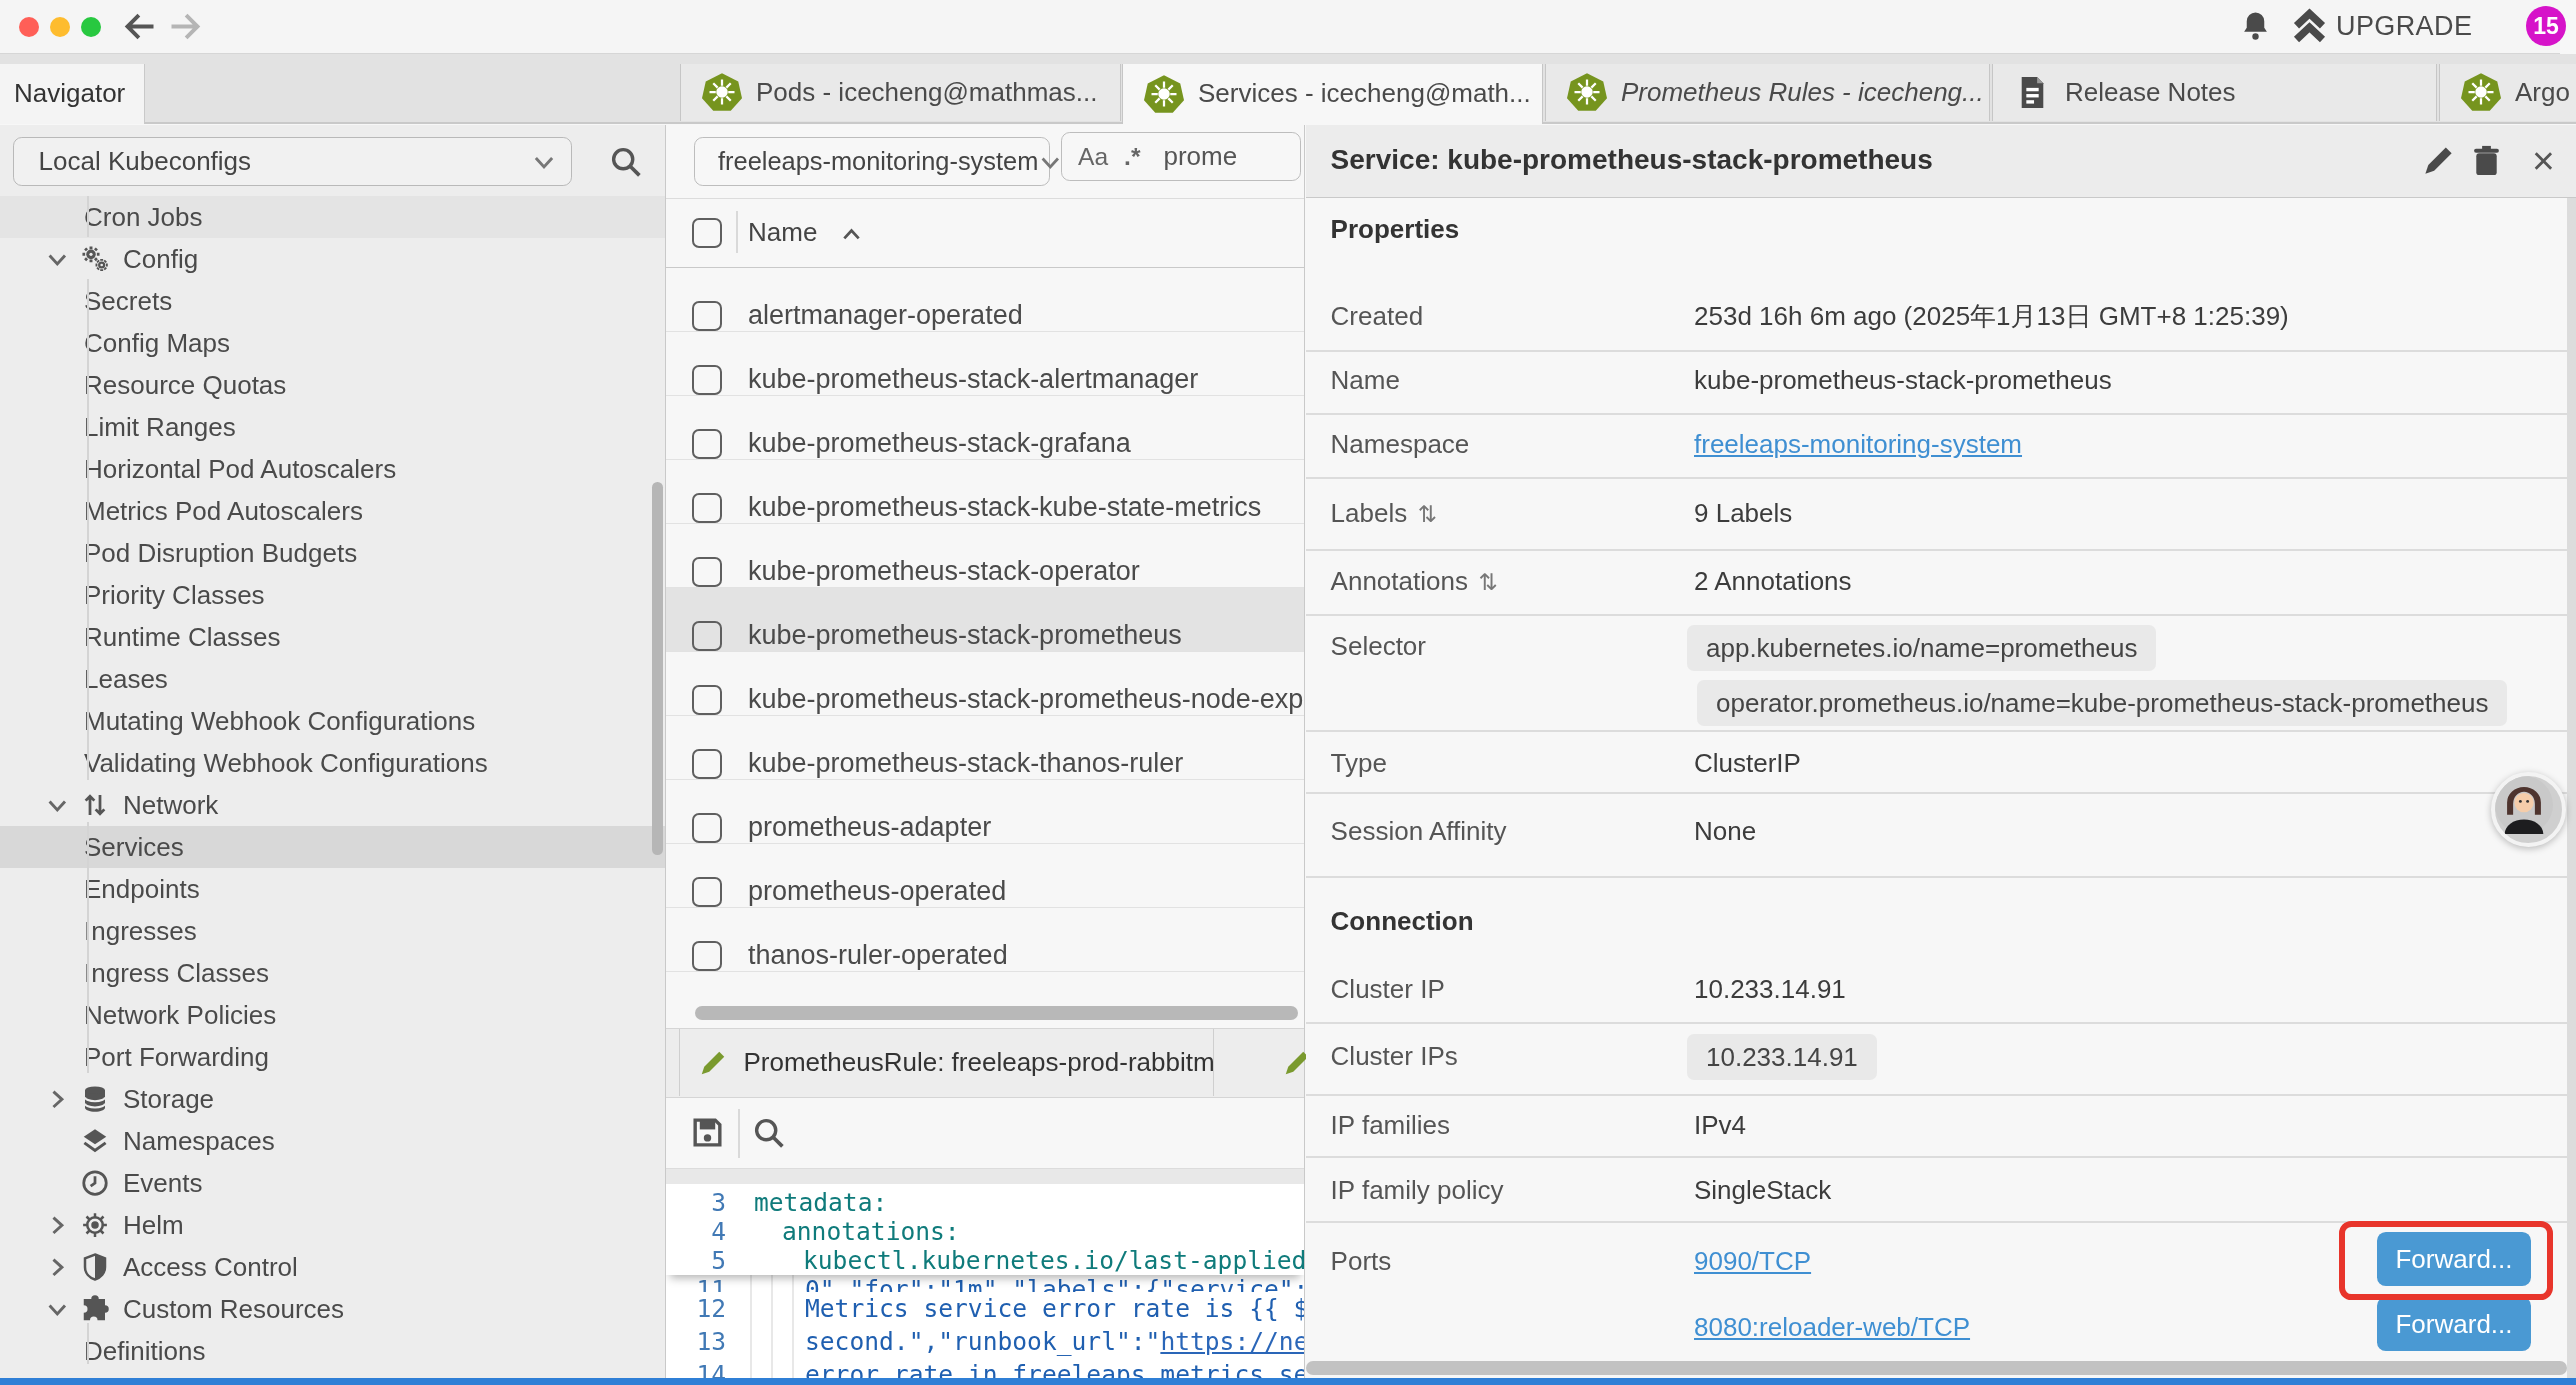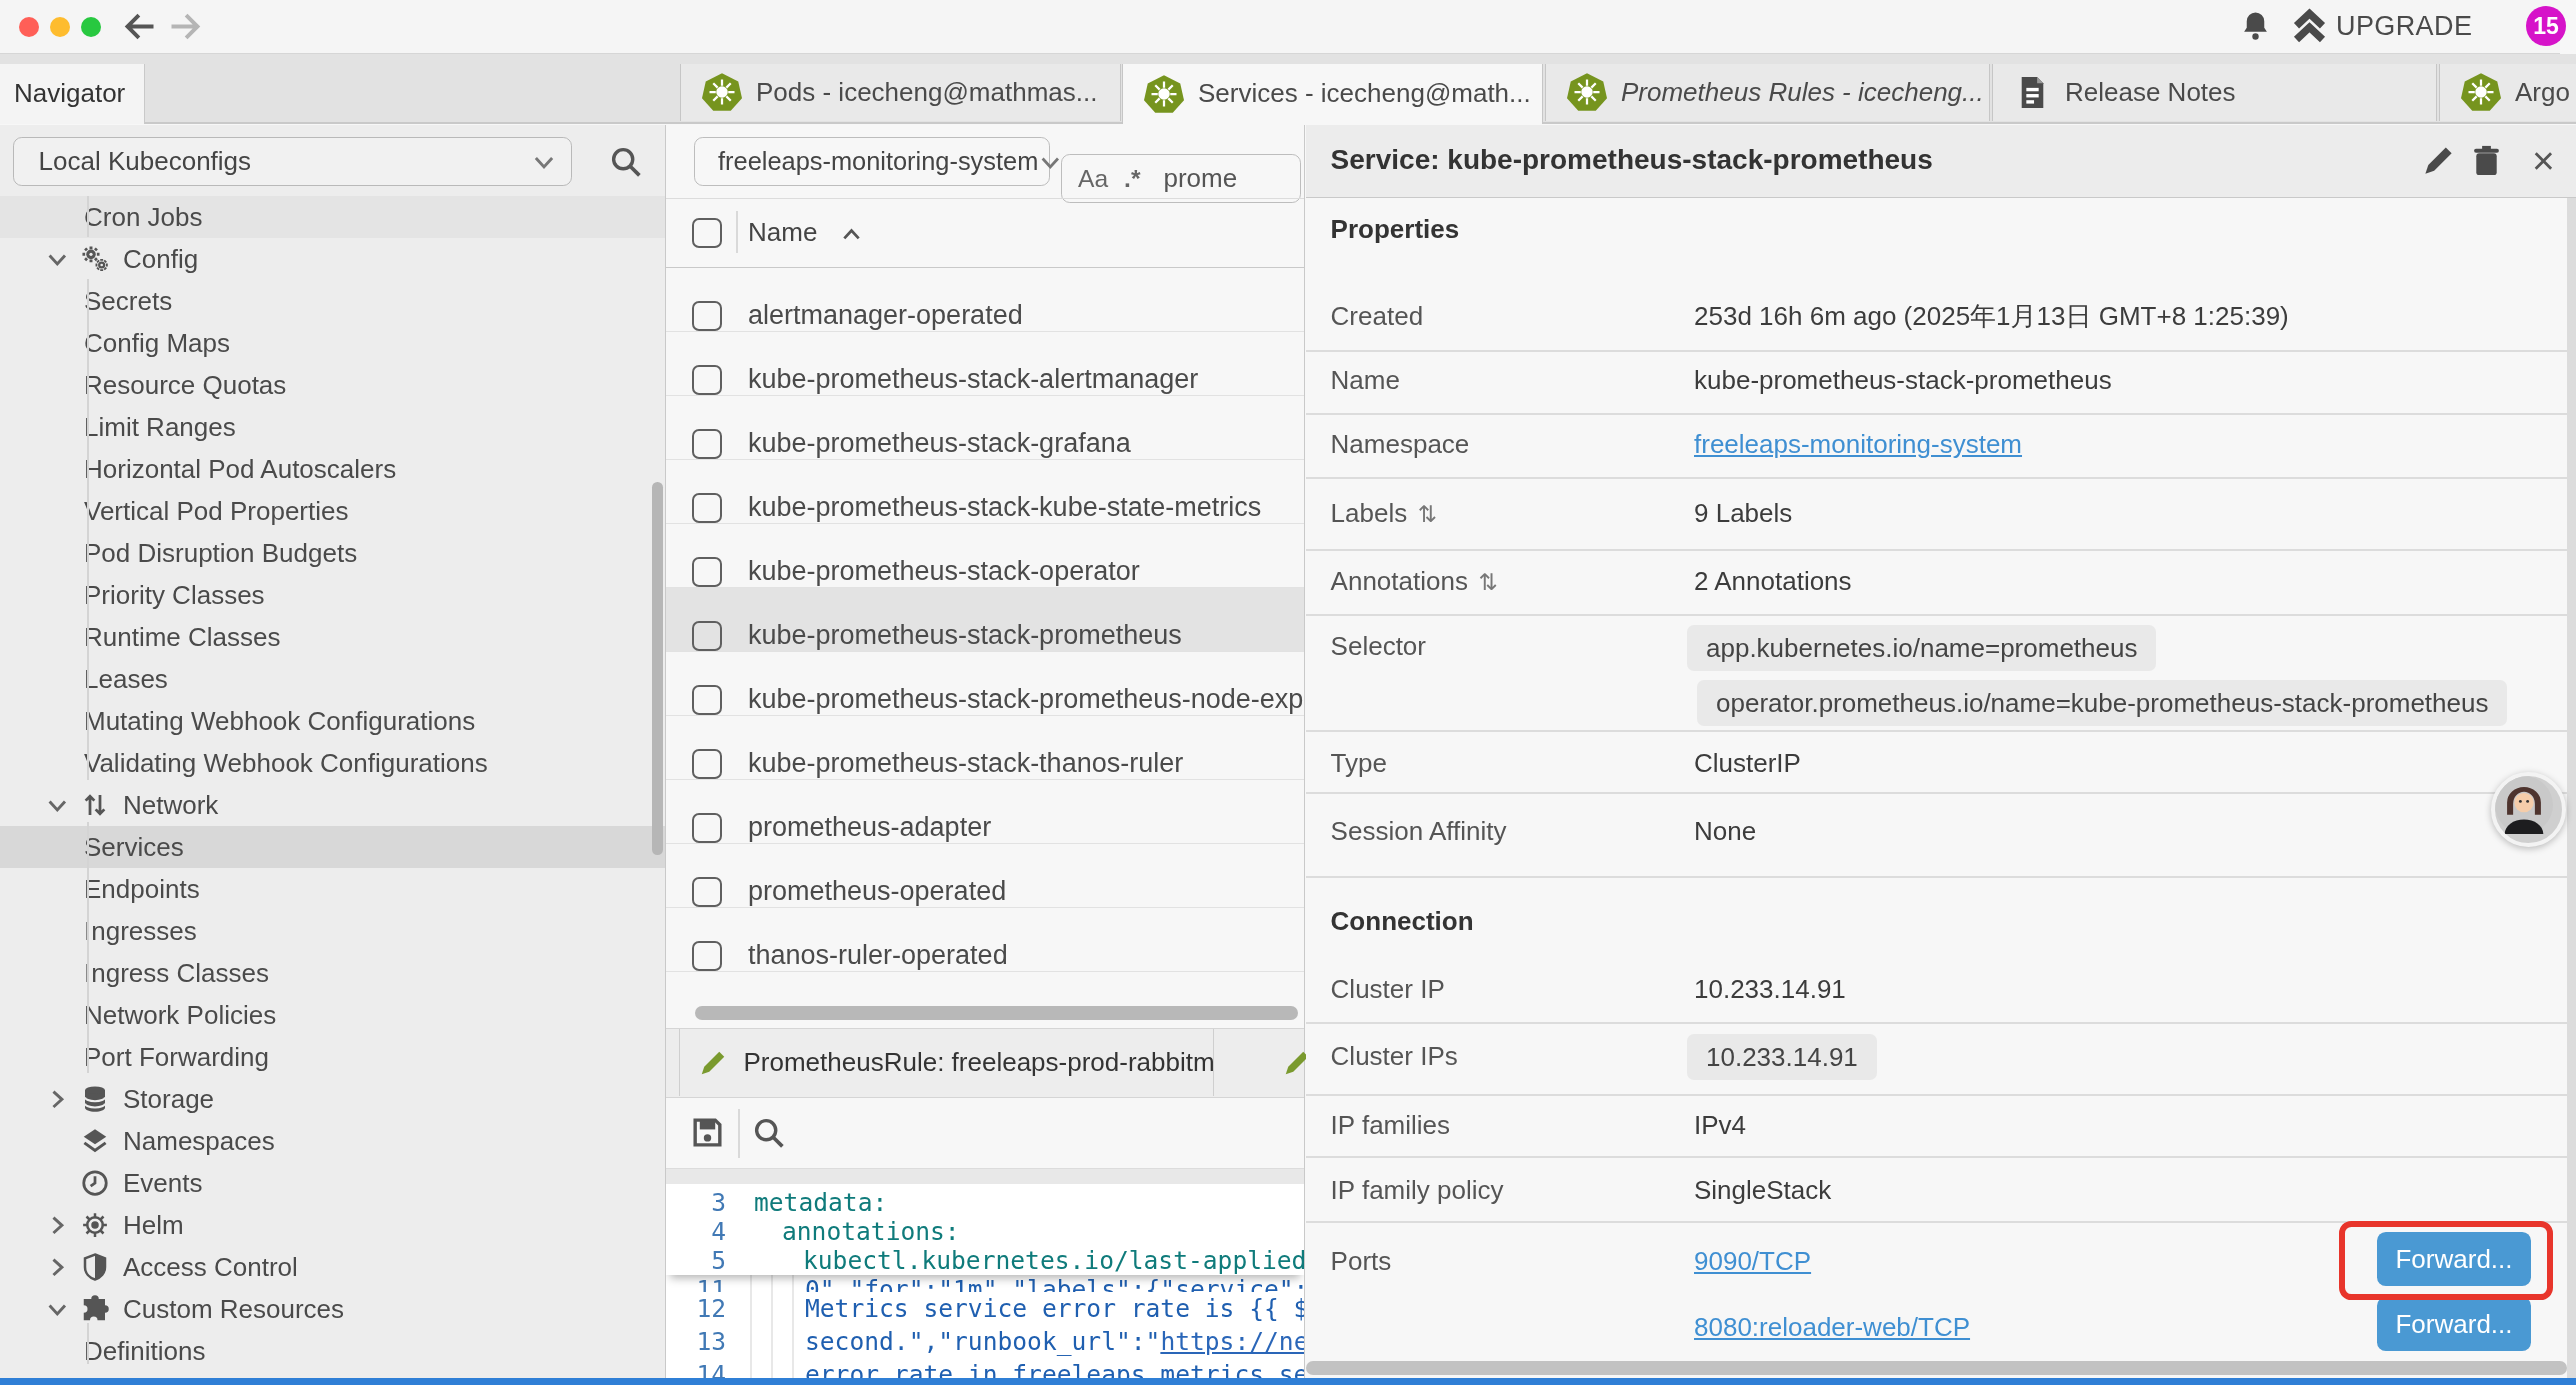--- a/index.html
+++ b/index.html
@@ -54,21 +54,21 @@
   .ti.hover{background:#e4e4e4}
   .guide{position:absolute;left:87px;width:1.8px;background:#d4d4d4}
   .sb-thumb{position:absolute;left:652px;top:357px;width:10.5px;height:373px;background:#b6b6b6;border-radius:5.3px}
 
   
   .filterrow{position:relative;height:73px}
   .nssel{position:absolute;left:28px;top:12.3px;width:354px;height:47px;border:1.8px solid #bdbdbd;border-radius:8.8px;
          display:flex;align-items:center;background:#f7f7f7}
   .nssel span{margin-left:23px;font-size:25.4px;color:#444;white-space:nowrap}
   .nssel .chev{margin-left:auto;margin-right:12.3px}
-  .qbox{position:absolute;left:395px;top:29px;width:238px;height:47px;border:1.8px solid #bdbdbd;border-radius:8.8px;
+  .qbox{position:absolute;left:395px;top:7px;width:238px;height:47px;border:1.8px solid #bdbdbd;border-radius:8.8px;
         display:flex;align-items:center;background:#f7f7f7;overflow:hidden}
   .qbox .tog{font-size:24.6px;color:#666;margin-left:16px}
   .qbox .qval{font-size:26px;color:#555;margin-left:23px}
   .lheader{position:relative;height:70px;border-top:1.8px solid #dcdcdc;border-bottom:1.8px solid #c9c9c9;box-sizing:border-box}
   .cbx{width:30px;height:30px;border:2.6px solid #5f5f5f;border-radius:7px;box-sizing:border-box;background:transparent;flex:none}
   .lheader .cbx{position:absolute;left:26px;top:19px}
   .hdiv{position:absolute;left:70px;top:12.3px;width:1.8px;height:42px;background:#d9d9d9}
   .hname{position:absolute;left:82px;top:17.5px;font-size:26px;color:#444}
   .sortic{position:absolute;left:174px;top:24.6px}
   .lrow{height:64px;display:flex;align-items:flex-end;border-bottom:1.8px solid #e2e2e2;box-sizing:border-box;position:relative}
@@ -272,21 +272,21 @@
     <div class="ti child">
         <span class="lbl">Resource Quotas</span>
       </div>
     <div class="ti child">
         <span class="lbl">Limit Ranges</span>
       </div>
     <div class="ti child">
         <span class="lbl">Horizontal Pod Autoscalers</span>
       </div>
     <div class="ti child">
-        <span class="lbl">Vertical Pod Properties</span>
+        <span class="lbl">Metrics Pod Autoscalers</span>
       </div>
     <div class="ti child">
         <span class="lbl">Pod Disruption Budgets</span>
       </div>
     <div class="ti child">
         <span class="lbl">Priority Classes</span>
       </div>
     <div class="ti child">
         <span class="lbl">Runtime Classes</span>
       </div>

